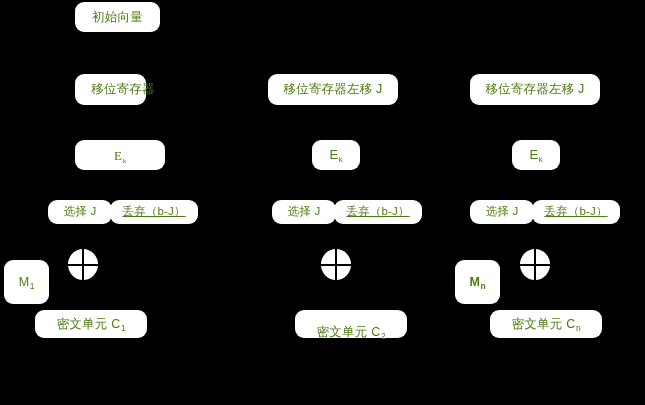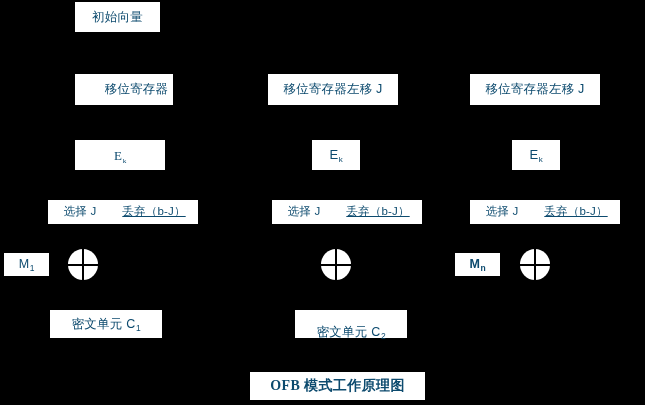--- a/index.html
+++ b/index.html
@@ -19,46 +19,47 @@
     position: absolute;
     left: 0; top: 0;
     width: 645px;
     height: 405px;
     background: #000000;
   }
 
   .box {
     position: absolute;
     background: #ffffff;
-    color: #0c4a6e;
+    color: #4d7c0f;
     box-sizing: border-box;
     display: flex;
     align-items: center;
     justify-content: center;
     font-family: "Liberation Sans", sans-serif;
     font-size: 12px;
     line-height: 1;
     white-space: nowrap;
     letter-spacing: 0.2px;
+    border-radius: 9px;
   }
 
   
   .iv-box {
     left: 75px; top: 2px;
     width: 85px; height: 30px;
     font-size: 12.5px;
   }
 
   
   .sr-box {
     top: 74px;
     height: 31px;
     font-size: 12.5px;
   }
-  .sr-1 { left: 75px; width: 98px; padding-left: 25px; }
+  .sr-1 { left: 75px; width: 71px; padding-left: 25px; }
   .sr-2 { left: 268px; width: 130px; }
   .sr-3 { left: 470px; width: 130px; }
 
   
   .ek-box {
     top: 140px;
     height: 30px;
   }
   .ek-1 {
     left: 75px; width: 90px;
@@ -87,23 +88,23 @@
   .sel-b { width: 88px; text-decoration: underline; }
   .g1-a { left: 48px; }
   .g1-b { left: 110px; }
   .g2-a { left: 272px; }
   .g2-b { left: 334px; }
   .g3-a { left: 470px; }
   .g3-b { left: 532px; }
 
   
   .m-box {
-    top: 253px;
+    top: 260px;
     width: 45px;
-    height: 23px;
+    height: 44px;
     font-size: 12.5px;
   }
   .m-1 { left: 4px; }
   .m-2 { left: 256px; }
   .m-3 { left: 455px; font-weight: bold; }
   .m-sub {
     font-size: 8.5px;
     position: relative;
     top: 3px;
     left: 0.5px;
@@ -137,21 +138,21 @@
   .xor-2 { left: 321px; }
   .xor-3 { left: 520px; }
 
   
   .ct-box {
     top: 310px;
     width: 112px;
     height: 28px;
     font-size: 12.5px;
   }
-  .ct-1 { left: 50px; }
+  .ct-1 { left: 35px; }
   .ct-2 { left: 295px; align-items: flex-end; }
   .ct-3 { left: 490px; }
   .ct-sub {
     font-size: 8.5px;
     position: relative;
     top: 3px;
     left: 0.5px;
   }
 
   
@@ -223,18 +224,18 @@
     <span><span>M</span><span class="m-sub">n</span></span>
   </div>
   <div class="xor xor-3"></div>
 
   <div class="box ct-box ct-1">
     <span><span>密文单元 C</span><span class="ct-sub">1</span></span>
   </div>
   <div class="box ct-box ct-2">
     <span><span>密文单元 C</span><span class="ct-sub">2</span></span>
   </div>
-
-  <div class="box title-box">
-    <span>OFB 模式工作原理图</span>
-  </div>
+  <div class="box ct-box ct-3">
+    <span><span>密文单元 C</span><span class="ct-sub">n</span></span>
+  </div>
+
 
 </div>
 
 </body></html>

